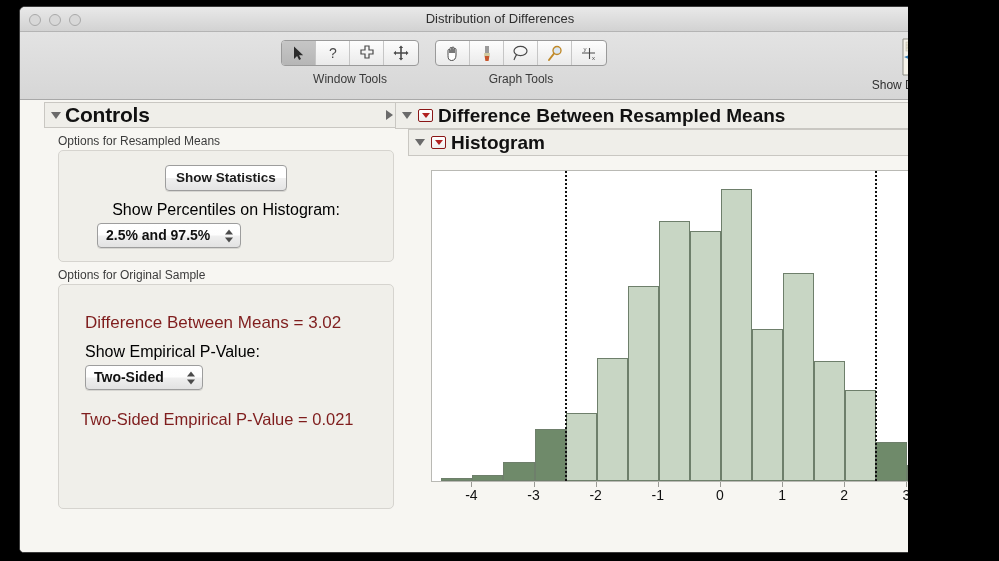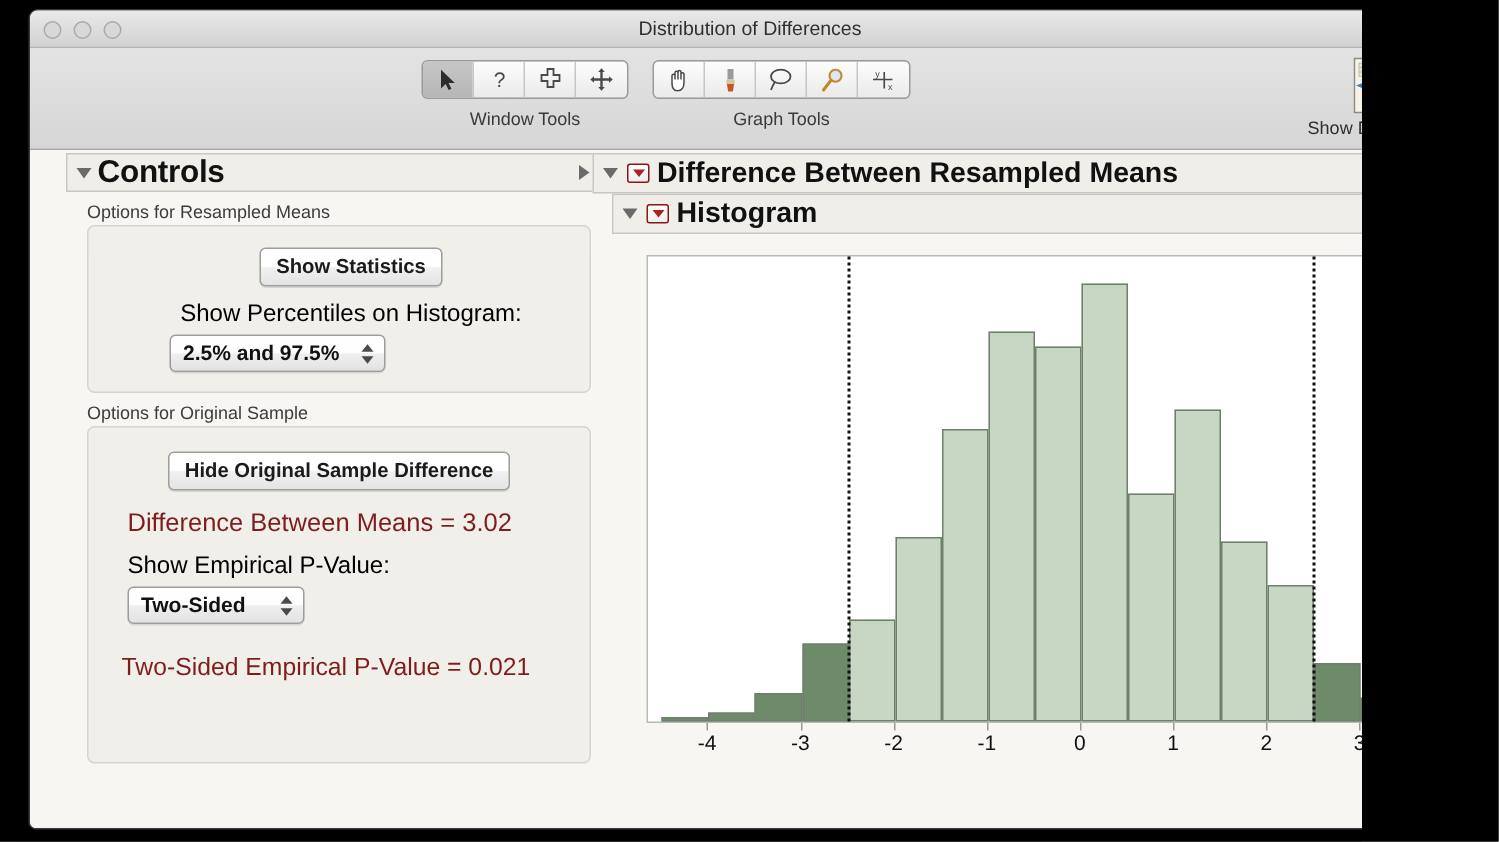--- a/index.html
+++ b/index.html
@@ -149,21 +149,21 @@
     font-size: 12px;
     color: #3c3c3c;
     margin: 6px 0 2px 14px;
   }
   .group-box {
     margin: 0 6px 0 14px;
     border: 1px solid #d6d4cf;
     border-radius: 5px;
     background: #f0efea;
   }
-  #grp-resampled { height: 112px; padding-top: 14px; padding-left: 16px; }
+  #grp-resampled { height: 112px; padding-top: 14px; }
   #grp-original  { height: 225px; padding-top: 16px; }
 
   .btn-row { display: flex; justify-content: center; gap: 10px; }
   .jbtn {
     font-family: "Liberation Sans", sans-serif;
     font-size: 13.5px;
     font-weight: bold;
     color: #1b1b1b;
     padding: 4px 10px 5px 10px;
     border: 1px solid #9d9d9d;
@@ -413,23 +413,20 @@
               <span class="arrows">
                   <i class="up"></i>
                   <i class="down"></i>
                 </span>
             </div>
           </div>
         </div>
 
         <div class="group-legend">Options for Original Sample</div>
         <div class="group-box" id="grp-original">
-          <div class="btn-row">
-            <button class="jbtn">Hide Original Sample Difference</button>
-          </div>
           <div class="stat-line">Difference Between Means  = 3.02</div>
           <div class="field-label left" style="margin-left:26px;">Show Empirical P-Value:</div>
           <div class="popup-wrap" style="margin-left:26px;">
             <div class="popup" style="min-width:118px;">
               <span>Two-Sided</span>
               <span class="arrows">
                   <i class="up"></i>
                   <i class="down"></i>
                 </span>
             </div>

